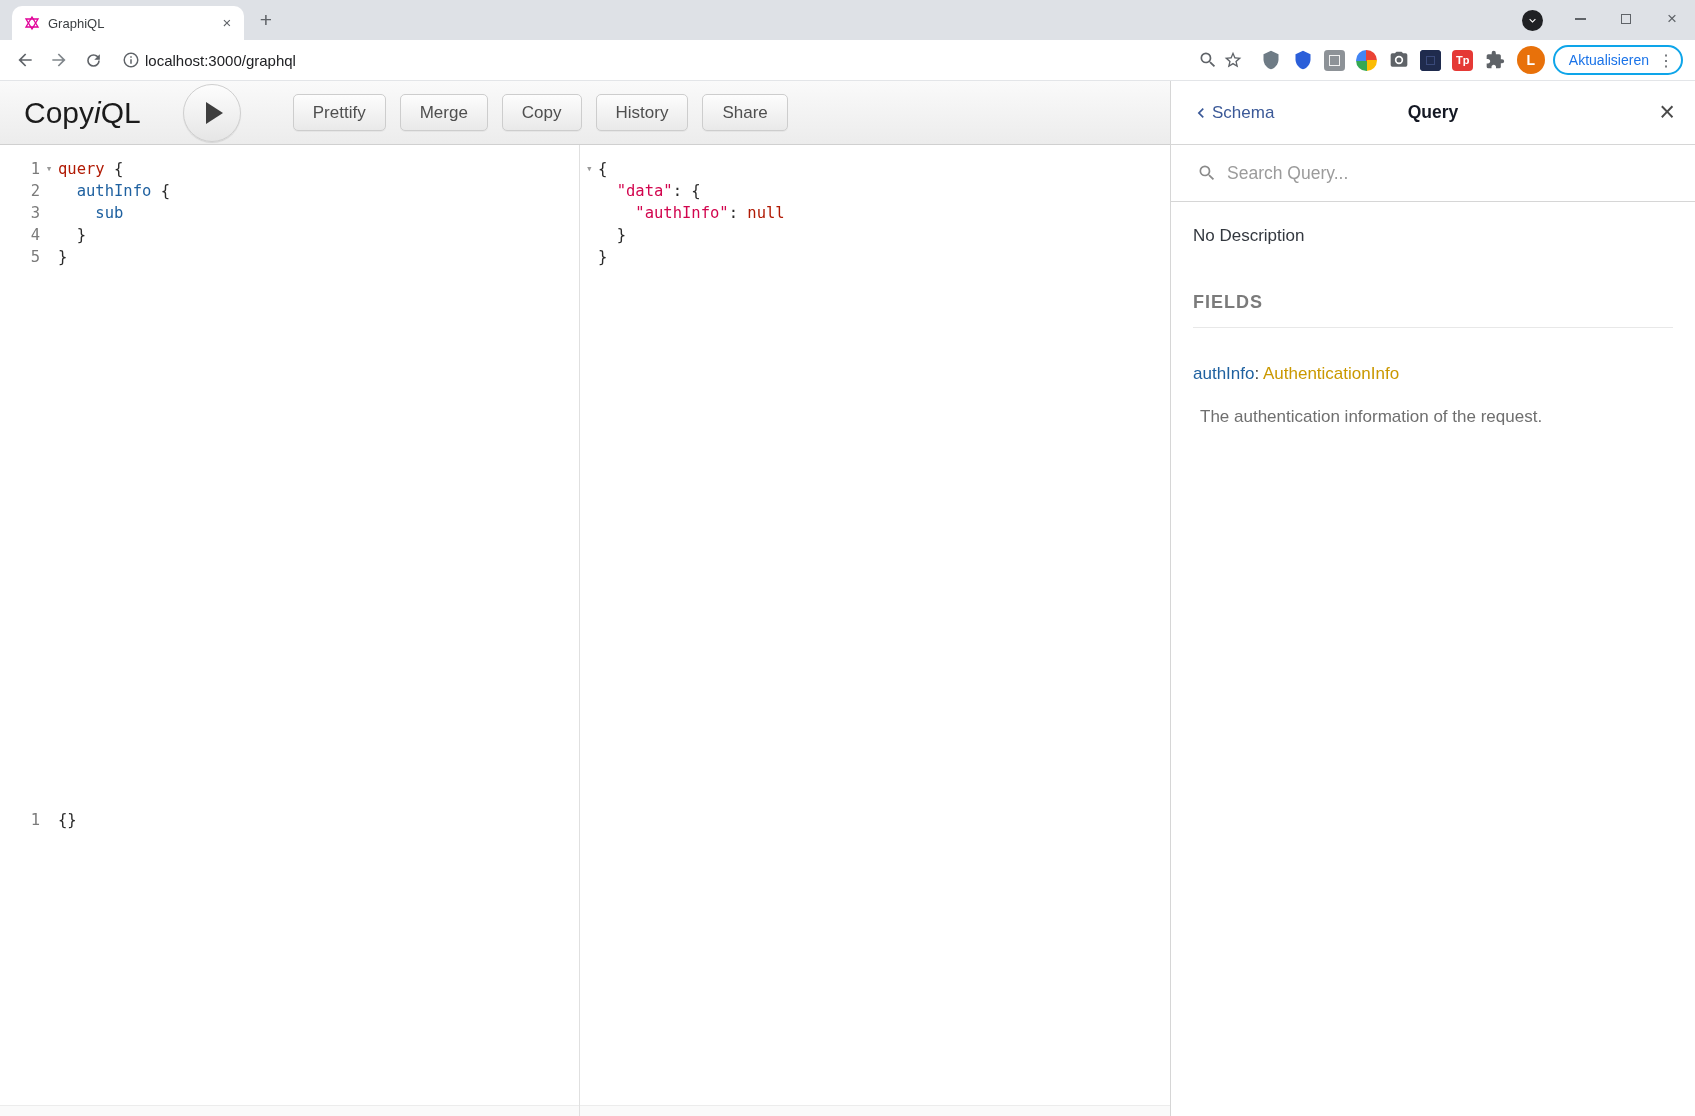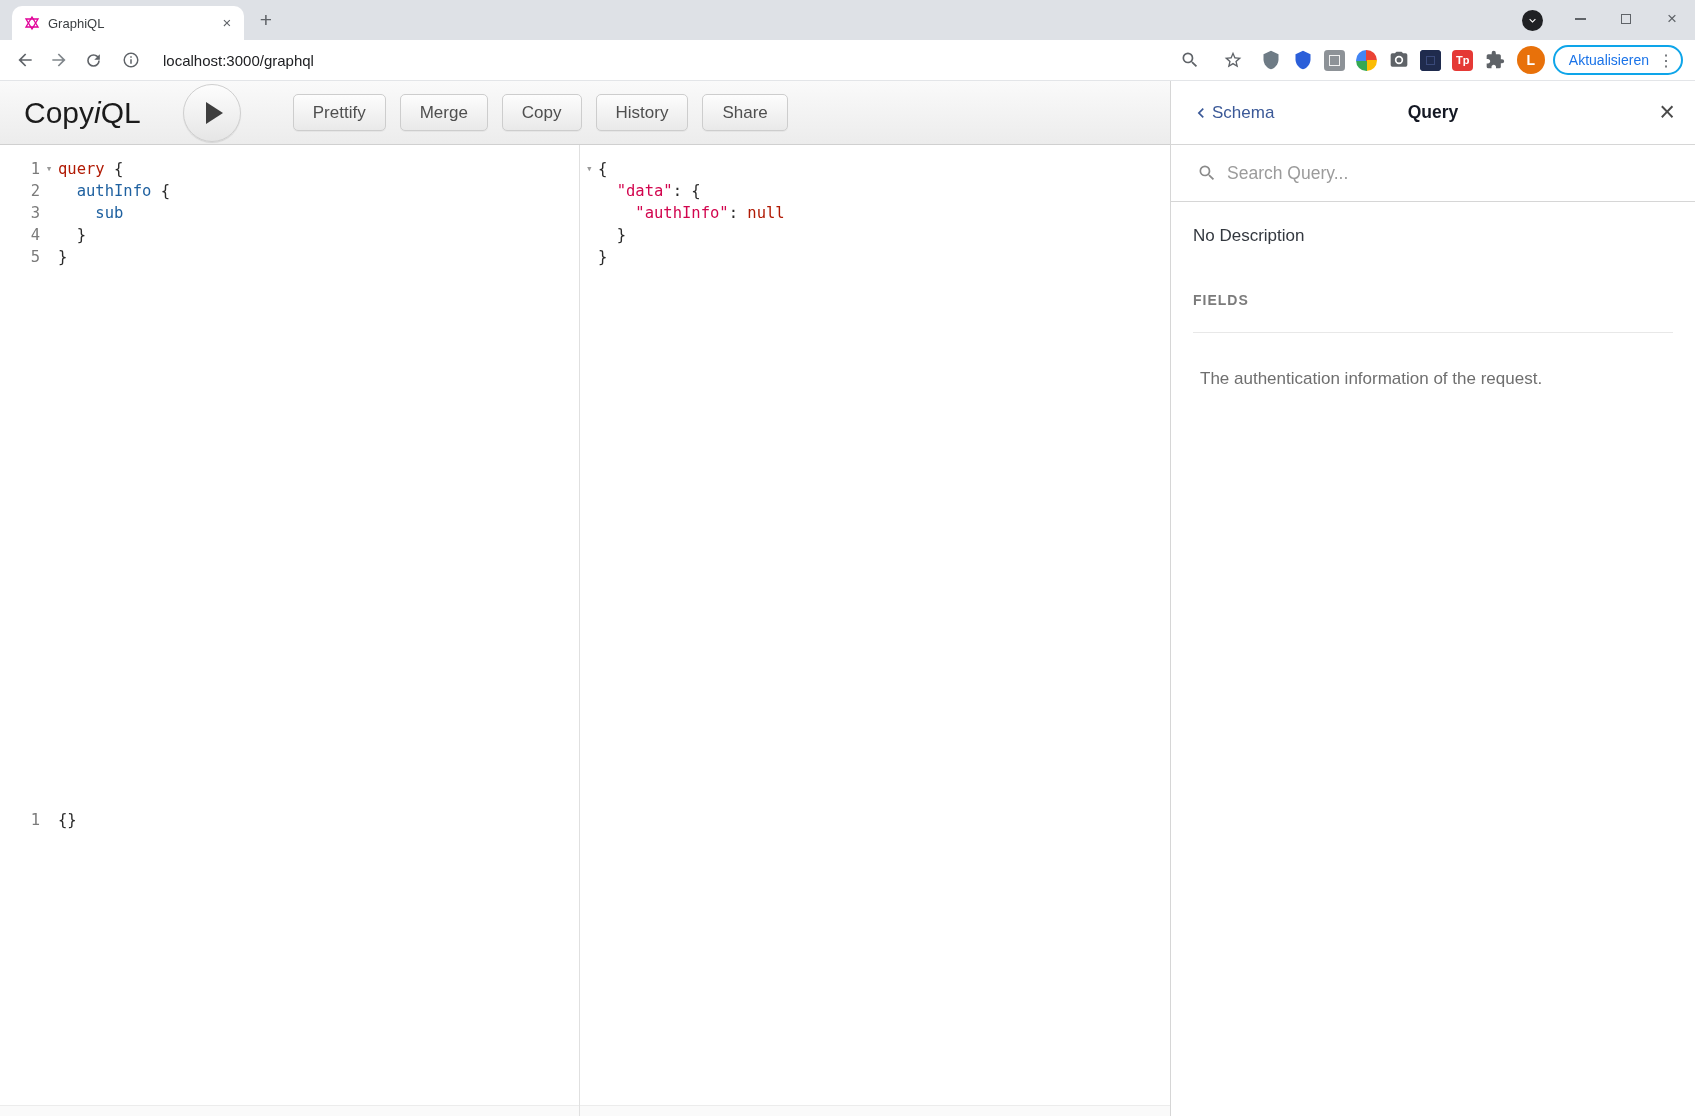--- a/index.html
+++ b/index.html
@@ -18,21 +18,21 @@
   .tab-badge { width:21px; height:21px; border-radius:50%; background:#202124; margin:0 14px 9px 0;
                display:flex; align-items:center; justify-content:center; }
   .winbtn { width:46px; height:38px; display:flex; align-items:center; justify-content:center; color:#5f6368; align-self:flex-start; }
   .winbtn .minbar { width:11px; height:1.5px; background:#5f6368; display:block; }
   .winbtn .maxbox { width:10px; height:10px; border:1.5px solid #5f6368; display:block; }
   .winbtn.close { font-size:17px; }
 
   
   .navbar { height:41px; background:#fff; border-bottom:1px solid #e3e5e8; display:flex; align-items:center; padding:0 8px; flex:0 0 auto; }
   .nav-icon { width:34px; height:34px; border-radius:50%; display:flex; align-items:center; justify-content:center; flex:0 0 auto; }
-  .omnibox { flex:1; height:34px; display:flex; align-items:center; gap:23px; padding:0 12px; min-width:0; }
+  .omnibox { flex:1; height:34px; display:flex; align-items:center; gap:5px; padding:0 12px; min-width:0; }
   .url { font-size:15px; color:#202124; white-space:nowrap; }
   .omni-spacer { flex:1; }
   .ext-row { display:flex; align-items:center; flex:0 0 auto; }
   .ext-icon { width:28px; height:28px; margin:0 2px; display:flex; align-items:center; justify-content:center; }
   .sq { width:21px; height:21px; border-radius:4px; }
   .colorwheel { width:21px; height:21px; border-radius:50%;
     background:conic-gradient(#ea4335 0 25%, #fbbc04 25% 50%, #34a853 50% 75%, #4285f4 75% 100%); }
   .tp { background:#e53935; color:#fff; font-size:11px; font-weight:bold; display:flex; align-items:center; justify-content:center; }
   .darksq { background:#1f2b4d; box-shadow:inset 0 0 0 6px #1f2b4d, inset 0 0 0 7px #3a4a7a; }
   .graysq { background:#8d9297; box-shadow:inset 0 0 0 5px #8d9297, inset 0 0 0 6px #f1f1f1; }
@@ -89,22 +89,22 @@
   .docs { width:525px; flex:0 0 auto; border-left:1px solid #d6d6d6; background:#fff; display:flex; flex-direction:column; font-size:17px; }
   .docs-header { height:64px; border-bottom:1px solid #d6d6d6; display:flex; align-items:center; padding:0 20px; position:relative; flex:0 0 auto; }
   .docs-back { display:flex; align-items:center; color:#3B5998; gap:1px; z-index:2; }
   .docs-title { position:absolute; left:0; right:0; text-align:center; font-weight:bold; font-size:17.5px; color:#141823; z-index:1; }
   .docs-close { margin-left:auto; color:#4a4a4a; font-size:27px; font-weight:300; line-height:1; z-index:2; }
   .docs-search { height:57px; border-bottom:1px solid #d6d6d6; display:flex; align-items:center; gap:10px; padding:0 20px 0 26px; flex:0 0 auto; }
   .docs-search input { border:none; outline:none; font-size:17.5px; color:#333; flex:1; font-family:"Liberation Sans", sans-serif; background:transparent; }
   .docs-search input::placeholder { color:#9b9b9b; }
   .docs-body { padding:24px 22px 0 22px; }
   .no-desc { color:#33383f; margin-bottom:46px; }
-  .fields-title { color:#7b7b7b; font-weight:bold; font-size:14px; letter-spacing:1px;
-                  border-bottom:1px solid #e8e8e8; padding-bottom:24px; margin-bottom:36px; }
+  .fields-title { color:#7b7b7b; font-weight:bold; font-size:18px; letter-spacing:1px;
+                  border-bottom:1px solid #e8e8e8; padding-bottom:14px; margin-bottom:36px; }
   .doc-field { margin-bottom:22px; }
   .field-name { color:#1F61A0; }
   .field-colon { color:#444; }
   .field-type { color:#CA9800; }
   .field-desc { color:#6f6f6f; padding-left:7px; margin-top:23px; }
 </style>
 </head>
 <body>
 
 <div class="window">
@@ -341,18 +341,22 @@
           <svg width="20" height="20" viewBox="0 0 24 24" fill="#8a8a8a">
               <path d="M9.5,3A6.5,6.5 0 0,1 16,9.5C16,11.11 15.41,12.59 14.44,13.73L14.71,14H15.5L20.5,19L19,20.5L14,15.5V14.71L13.73,14.44C12.59,15.41 11.11,16 9.5,16A6.5,6.5 0 0,1 3,9.5A6.5,6.5 0 0,1 9.5,3M9.5,5C7,5 5,7 5,9.5C5,12 7,14 9.5,14C12,14 14,12 14,9.5C14,7 12,5 9.5,5Z"></path>
             </svg>
         </span>
         <input type="text" placeholder="Search Query..." style="">
       </div>
 
       <div class="docs-body">
         <div class="no-desc">No Description</div>
         <div class="fields-title">FIELDS</div>
+        <div class="doc-field">
+          <span class="field-name">authInfo</span><span class="field-colon">:</span>
+          <span class="field-type">AuthenticationInfo</span>
+        </div>
         <div class="field-desc">The authentication information of the request.</div>
       </div>
     </div>
 
   </div>
 </div>
 
 </body></html>

